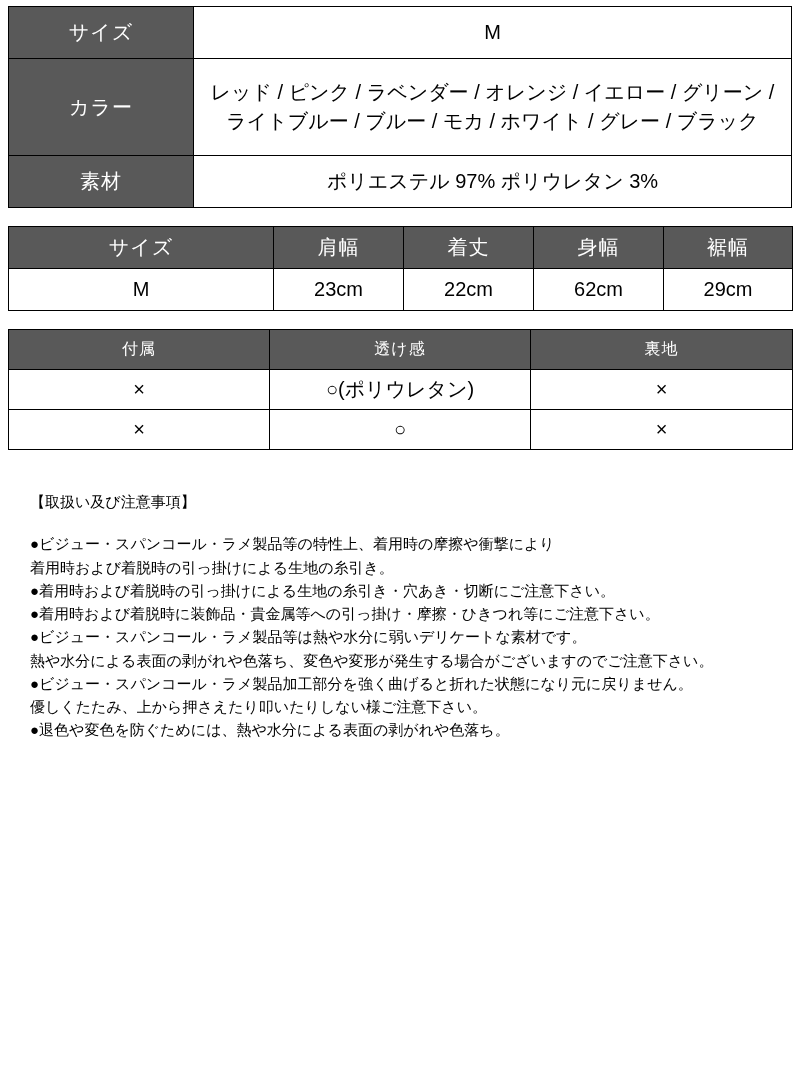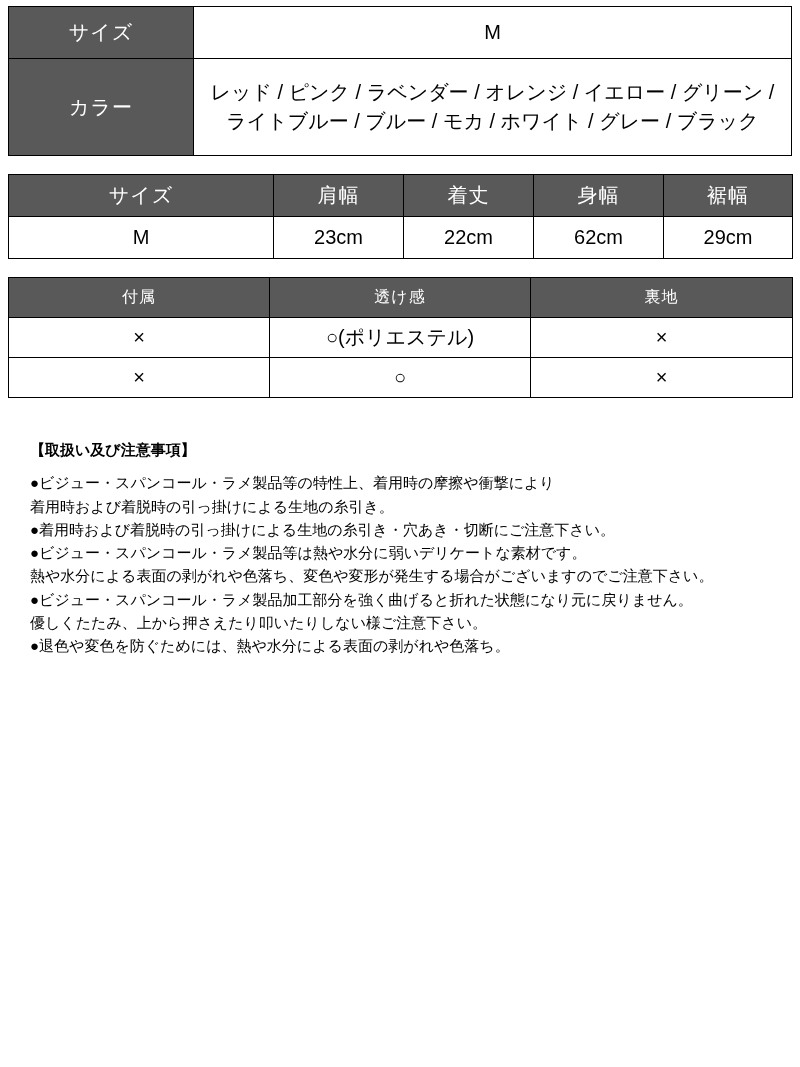--- a/index.html
+++ b/index.html
@@ -85,41 +85,45 @@
 
   
   .notes {
     padding-left: 22px;
     padding-right: 10px;
     font-size: 15px;
     line-height: 1.55;
     color: #000000;
   }
   .notes .note-title {
-    font-weight: bold;
-    margin-bottom: 10px;
+    font-weight: normal;
+    margin-bottom: 19px;
   }
   .notes p {
     margin: 0;
   }
 </style>
 </head>
 <body>
 
 <div class="page">
 
   <table class="t-spec">
     <tbody>
       <tr class="r-size">
         <td class="hdr">サイズ</td>
         <td class="val">M</td>
       </tr>
       <tr class="r-color">
         <td class="hdr">カラー</td>
         <td class="val">レッド / ピンク / ラベンダー / オレンジ / イエロー / グリーン / ライトブルー / ブルー / モカ / ホワイト / グレー / ブラック</td>
+      </tr>
+      <tr class="r-mat">
+        <td class="hdr">素材</td>
+        <td class="val">ポリエステル 97%  ポリウレタン 3%</td>
       </tr>
     </tbody>
   </table>
 
   <table class="t-meas">
     <thead>
       <tr>
         <th style="width:265px">サイズ</th>
         <th style="width:130px">肩幅</th>
         <th style="width:130px">着丈</th>
@@ -140,36 +144,37 @@
 
   <table class="t-attr">
     <tbody>
       <tr>
         <th style="width:261px">付属</th>
         <th style="width:261px">透け感</th>
         <th style="width:262px">裏地</th>
       </tr>
       <tr>
         <td>×</td>
-        <td>○(ポリエステル)</td>
+        <td>○(ポリウレタン)</td>
         <td>×</td>
       </tr>
       <tr>
         <td>×</td>
         <td>○</td>
         <td>×</td>
       </tr>
     </tbody>
   </table>
 
   <div class="notes">
     <p class="note-title">【取扱い及び注意事項】</p>
     <p>●ビジュー・スパンコール・ラメ製品等の特性上、着用時の摩擦や衝撃により</p>
     <p>着用時および着脱時の引っ掛けによる生地の糸引き。</p>
     <p>●着用時および着脱時の引っ掛けによる生地の糸引き・穴あき・切断にご注意下さい。</p>
+    <p>●着用時および着脱時に装飾品・貴金属等への引っ掛け・摩擦・ひきつれ等にご注意下さい。</p>
     <p>●ビジュー・スパンコール・ラメ製品等は熱や水分に弱いデリケートな素材です。</p>
     <p>熱や水分による表面の剥がれや色落ち、変色や変形が発生する場合がございますのでご注意下さい。</p>
     <p>●ビジュー・スパンコール・ラメ製品加工部分を強く曲げると折れた状態になり元に戻りません。</p>
     <p>優しくたたみ、上から押さえたり叩いたりしない様ご注意下さい。</p>
     <p>●退色や変色を防ぐためには、熱や水分による表面の剥がれや色落ち。</p>
   </div>
 
 </div>
 
 </body></html>

